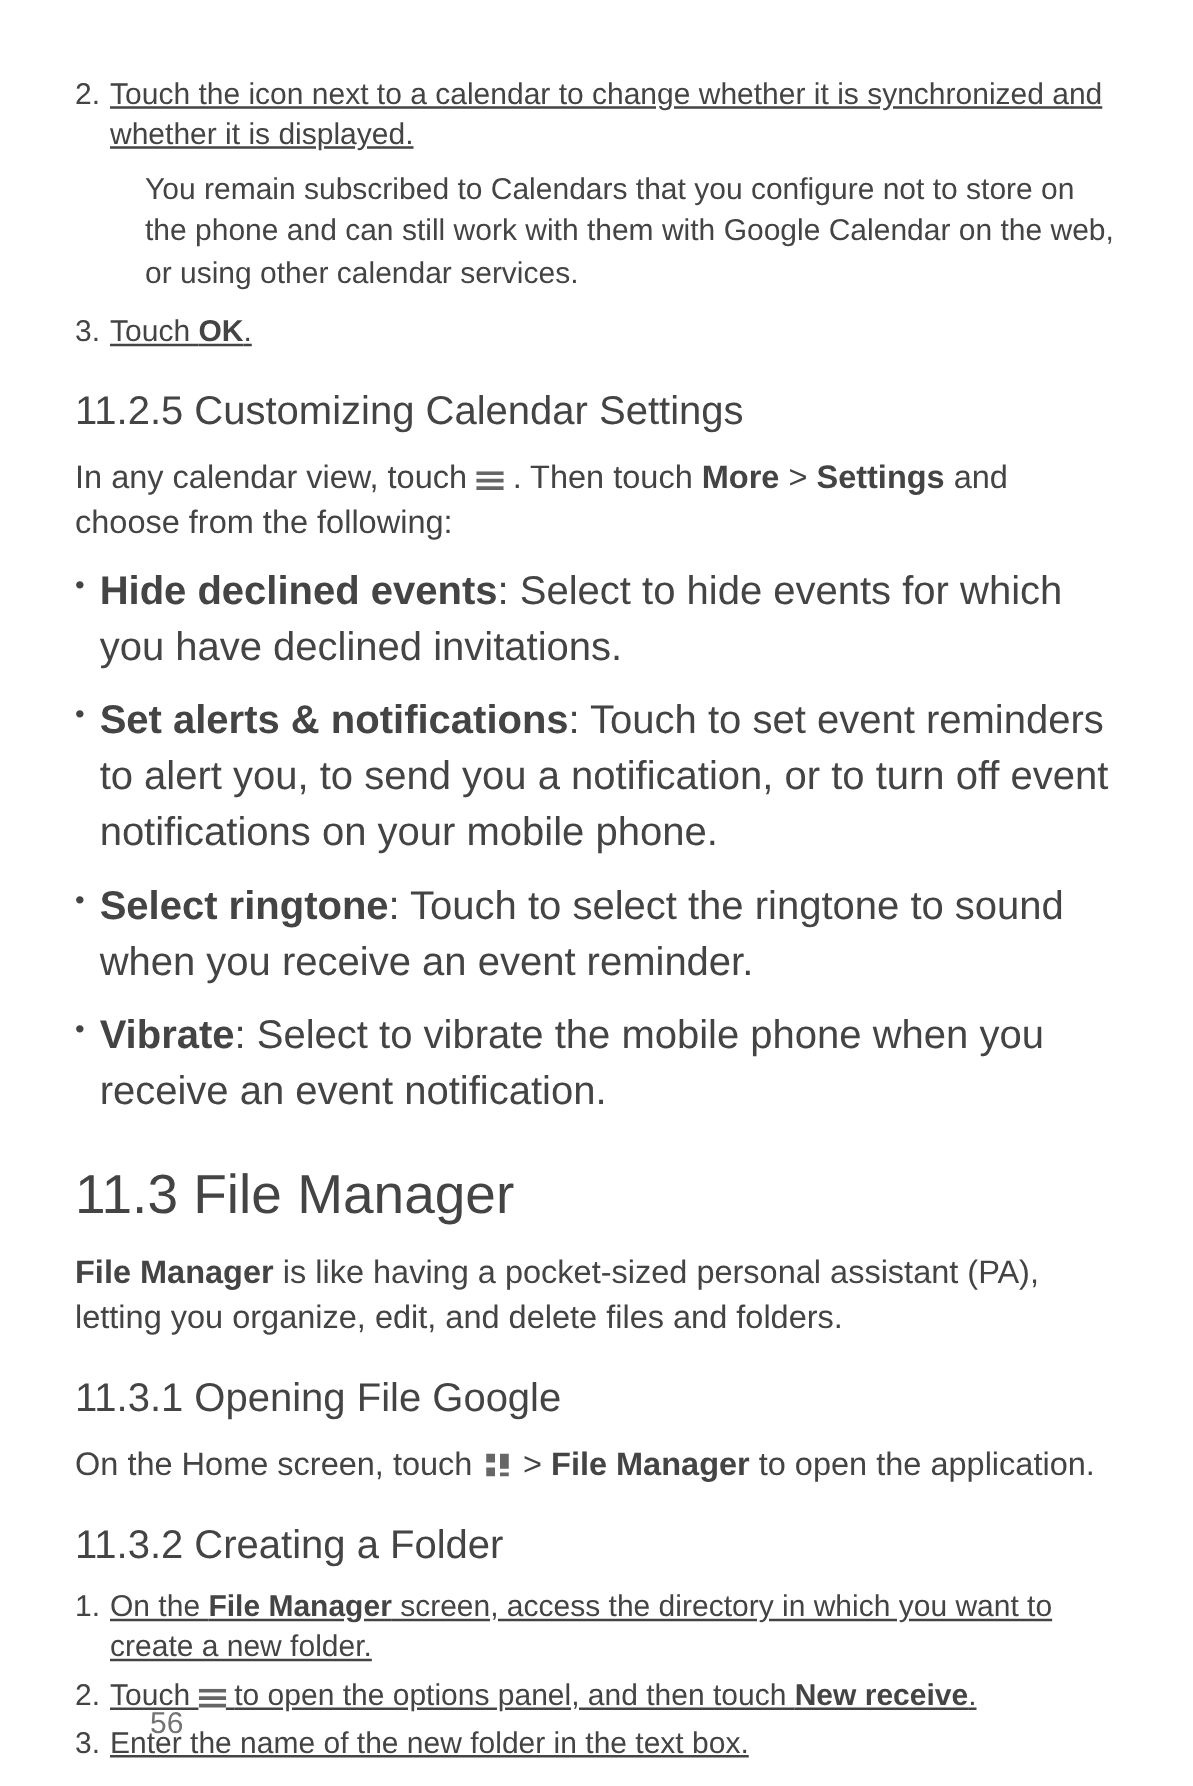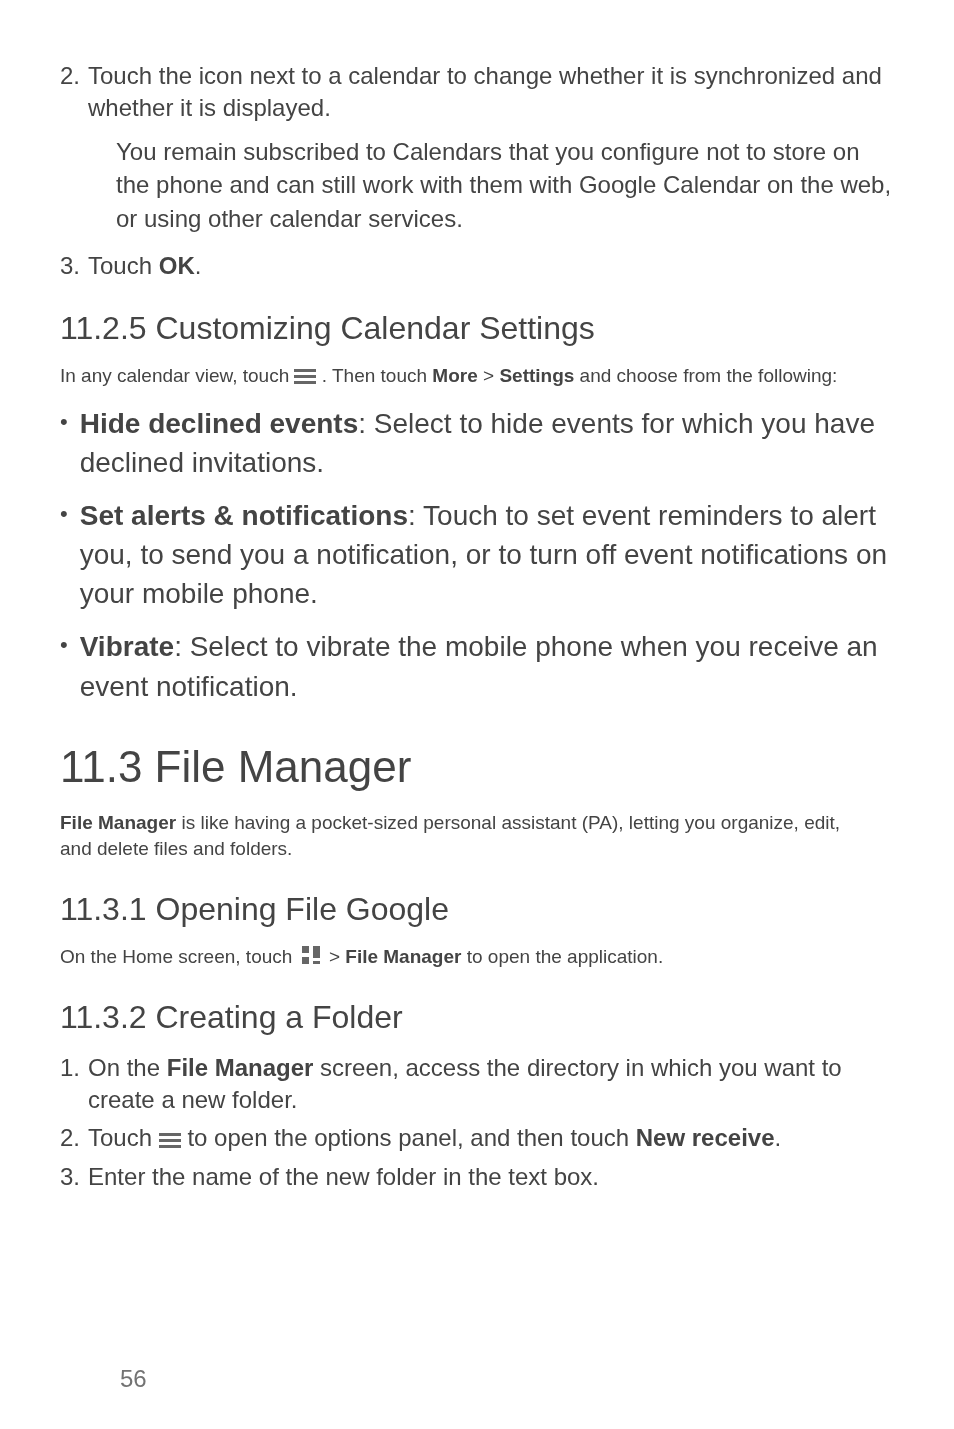--- a/index.html
+++ b/index.html
@@ -22,20 +22,21 @@
     margin-bottom: 6px;
     font-size: 24px;
     line-height: 1.35;
   }
   .step .num {
     flex: 0 0 auto;
     color: #444;
   }
   .step .body {
     flex: 1 1 auto;
+    text-decoration: underline;
   }
   .indent {
     margin-left: 56px;
     margin-top: 10px;
     font-size: 24px;
     line-height: 1.4;
     margin-bottom: 14px;
   }
   h2 {
     font-size: 32px;
@@ -45,34 +46,34 @@
     font-family: "Arial Narrow", Arial, sans-serif;
   }
   h1 {
     font-size: 44px;
     font-weight: 400;
     color: #444;
     margin: 36px 0 18px 0;
     font-family: "Arial Narrow", Arial, sans-serif;
   }
   p.para {
-    font-size: 19px;
+    font-size: 26px;
     line-height: 1.4;
     margin: 0 17px 14px 0;
   }
   .b { font-weight: 700; color:#444;}
   ul.bullets {
     list-style: none;
     margin: 0;
     padding: 0;
   }
   ul.bullets > li {
     display: flex;
     gap: 12px;
-    font-size: 28px;
+    font-size: 32px;
     line-height: 1.4;
     margin-bottom: 14px;
   }
   ul.bullets > li::before {
     content: "•";
     flex: 0 0 auto;
     color: #444;
     font-size: 22px;
     line-height: 1.6;
   }
@@ -141,20 +142,23 @@
 </p>
 
 <ul class="bullets">
   <li>
         <div><span class="b">Hide declined events</span><span>: Select to hide events for which you have declined invitations.</span></div>
       </li>
   <li>
         <div><span class="b">Set alerts &amp; notifications</span><span>: Touch to set event reminders to alert you, to send you a notification, or to turn off event notifications on your mobile phone.</span></div>
       </li>
   <li>
+        <div><span class="b">Select ringtone</span><span>: Touch to select the ringtone to sound when you receive an event reminder.</span></div>
+      </li>
+  <li>
         <div><span class="b">Vibrate</span><span>: Select to vibrate the mobile phone when you receive an event notification.</span></div>
       </li>
 </ul>
 
 <h1>11.3  File Manager</h1>
 
 <p class="para">
   <span class="b">File Manager</span><span> is like having a pocket-sized personal assistant (PA), letting you organize, edit, and delete files and folders.</span>
 </p>
 

